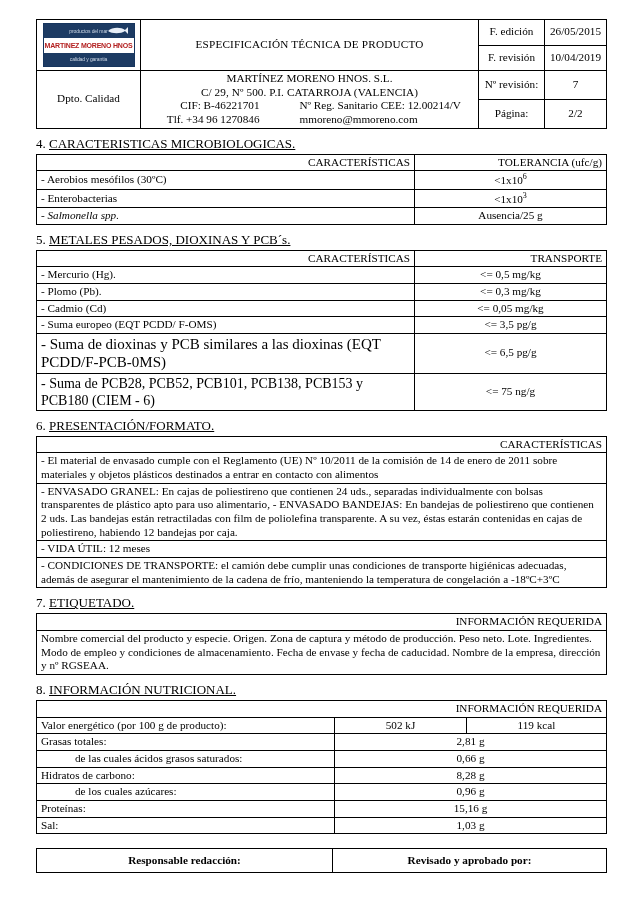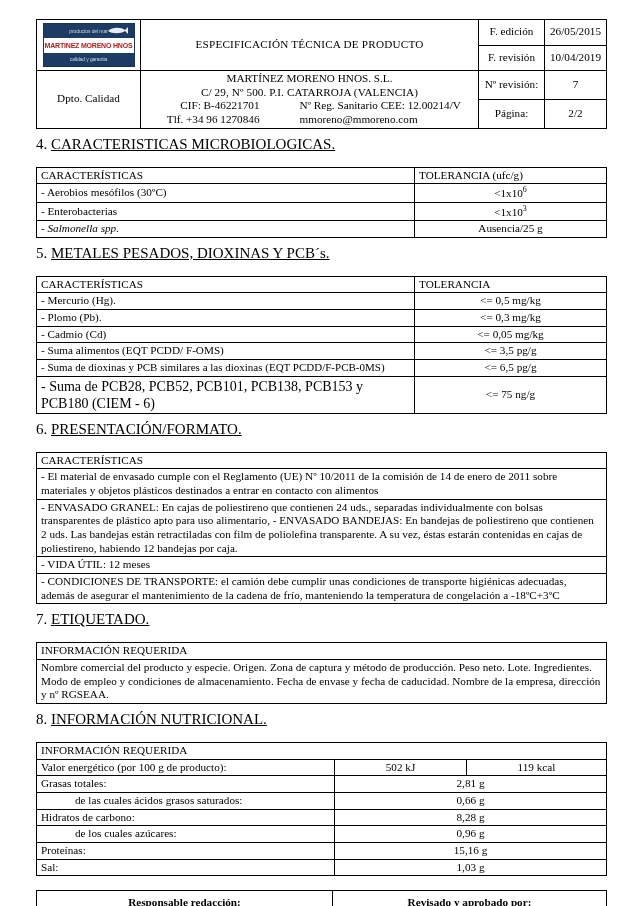--- a/index.html
+++ b/index.html
@@ -29,21 +29,21 @@
   table.doc td, table.doc th{
     border:1px solid #000;
     padding:1px 4px;
     vertical-align:middle;
     font-size:11.2px;
     line-height:1.22;
     font-weight:normal;
   }
   .ctr{text-align:center;}
   .lft{text-align:left;}
-  .hdrcell{font-weight:bold;text-align:left;}
+  .hdrcell{font-weight:bold;text-align:right;}
 
   
   .headtbl td{padding:2px 4px;}
   .logo-cell{width:104px;padding:3px 4px !important;text-align:center;}
   .logo{
     width:90px;height:42px;
     margin:0 auto;
     border:1px solid #16355e;
     background:#ffffff;
     display:block;
@@ -122,23 +122,23 @@
   .company .split span:last-child{min-width:180px;text-align:left;}
   .meta-lbl{
     text-align:center;font-size:11.1px;width:66px;
   }
   .meta-val{
     text-align:center;font-size:11.1px;width:62px;
   }
 
   
   h2.sec{
-    font-size:15px;
+    font-size:13px;
     font-weight:normal;
-    margin:7px 0 14px 0;
+    margin:7px 0 2px 0;
     padding:0;
     font-family:"Liberation Serif", serif;
   }
   h2.sec .u{text-decoration:underline;}
   .sup{font-size:8px;vertical-align:super;}
 
   .tiny td{
     font-size:7.4px;
     line-height:1.3;
     padding:2px 4px;
@@ -248,40 +248,40 @@
     <span class="u">METALES PESADOS, DIOXINAS Y PCB´s.</span>
   </h2>
   <table class="doc">
     <colgroup>
           <col>
           <col style="width:192px">
         </colgroup>
     <tbody>
       <tr>
         <td class="hdrcell">CARACTERÍSTICAS</td>
-        <td class="hdrcell">TOLERANCIA</td>
+        <td class="hdrcell">TRANSPORTE</td>
       </tr>
       <tr>
         <td class="lft">- Mercurio (Hg).</td>
         <td class="ctr">&lt;= 0,5 mg/kg</td>
       </tr>
       <tr>
         <td class="lft">- Plomo (Pb).</td>
         <td class="ctr">&lt;= 0,3 mg/kg</td>
       </tr>
       <tr>
         <td class="lft">- Cadmio (Cd)</td>
         <td class="ctr">&lt;= 0,05 mg/kg</td>
       </tr>
       <tr>
-        <td class="lft">- Suma alimentos (EQT PCDD/ F-OMS)</td>
+        <td class="lft">- Suma europeo (EQT PCDD/ F-OMS)</td>
         <td class="ctr">&lt;= 3,5 pg/g</td>
       </tr>
       <tr>
-        <td class="lft" style="font-size:11px">- Suma de dioxinas y PCB similares a las dioxinas (EQT PCDD/F-PCB-0MS)</td>
+        <td class="lft" style="font-size:15px">- Suma de dioxinas y PCB similares a las dioxinas (EQT PCDD/F-PCB-0MS)</td>
         <td class="ctr">&lt;= 6,5 pg/g</td>
       </tr>
       <tr>
         <td class="lft" style="font-size:14px">- Suma de PCB28, PCB52, PCB101, PCB138, PCB153 y PCB180 (CIEM - 6)</td>
         <td class="ctr">&lt;= 75 ng/g</td>
       </tr>
     </tbody>
   </table>
 
   <h2 class="sec">

